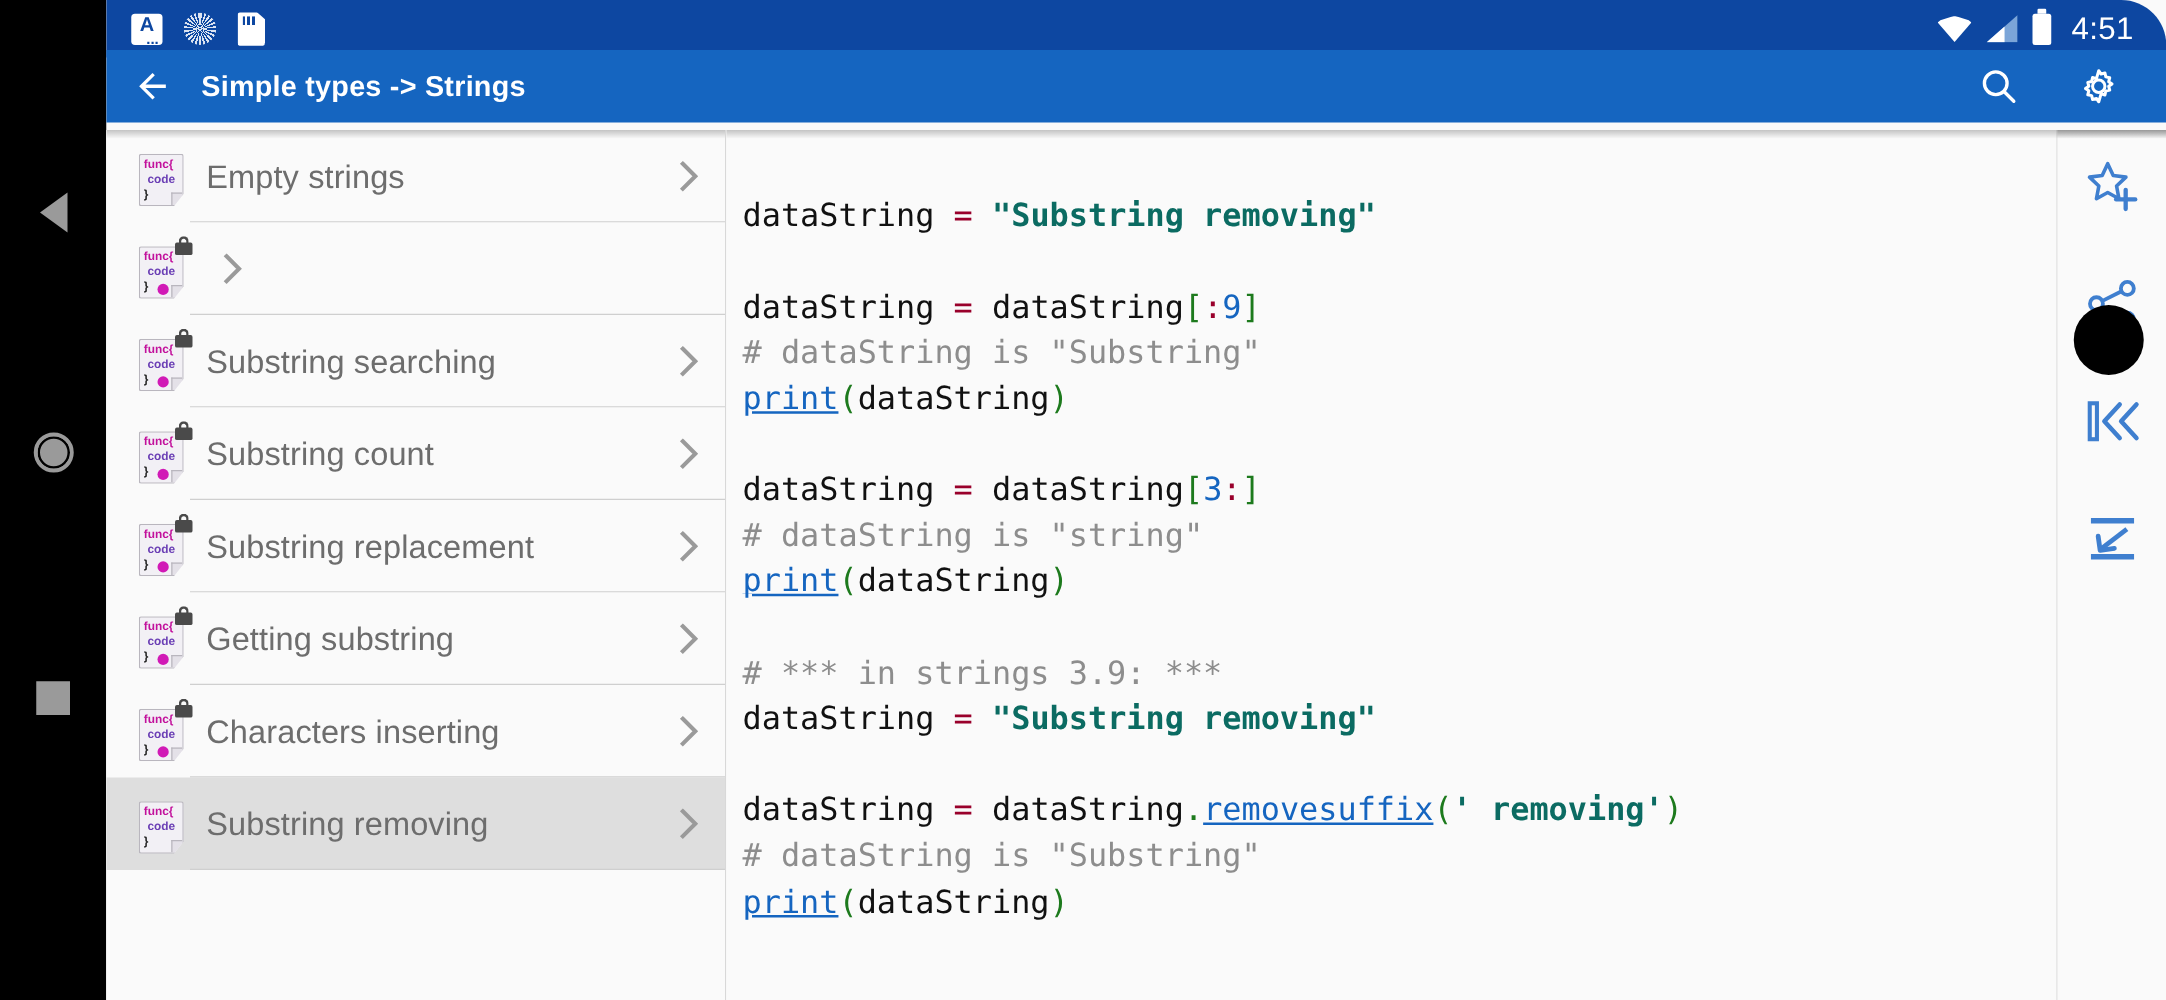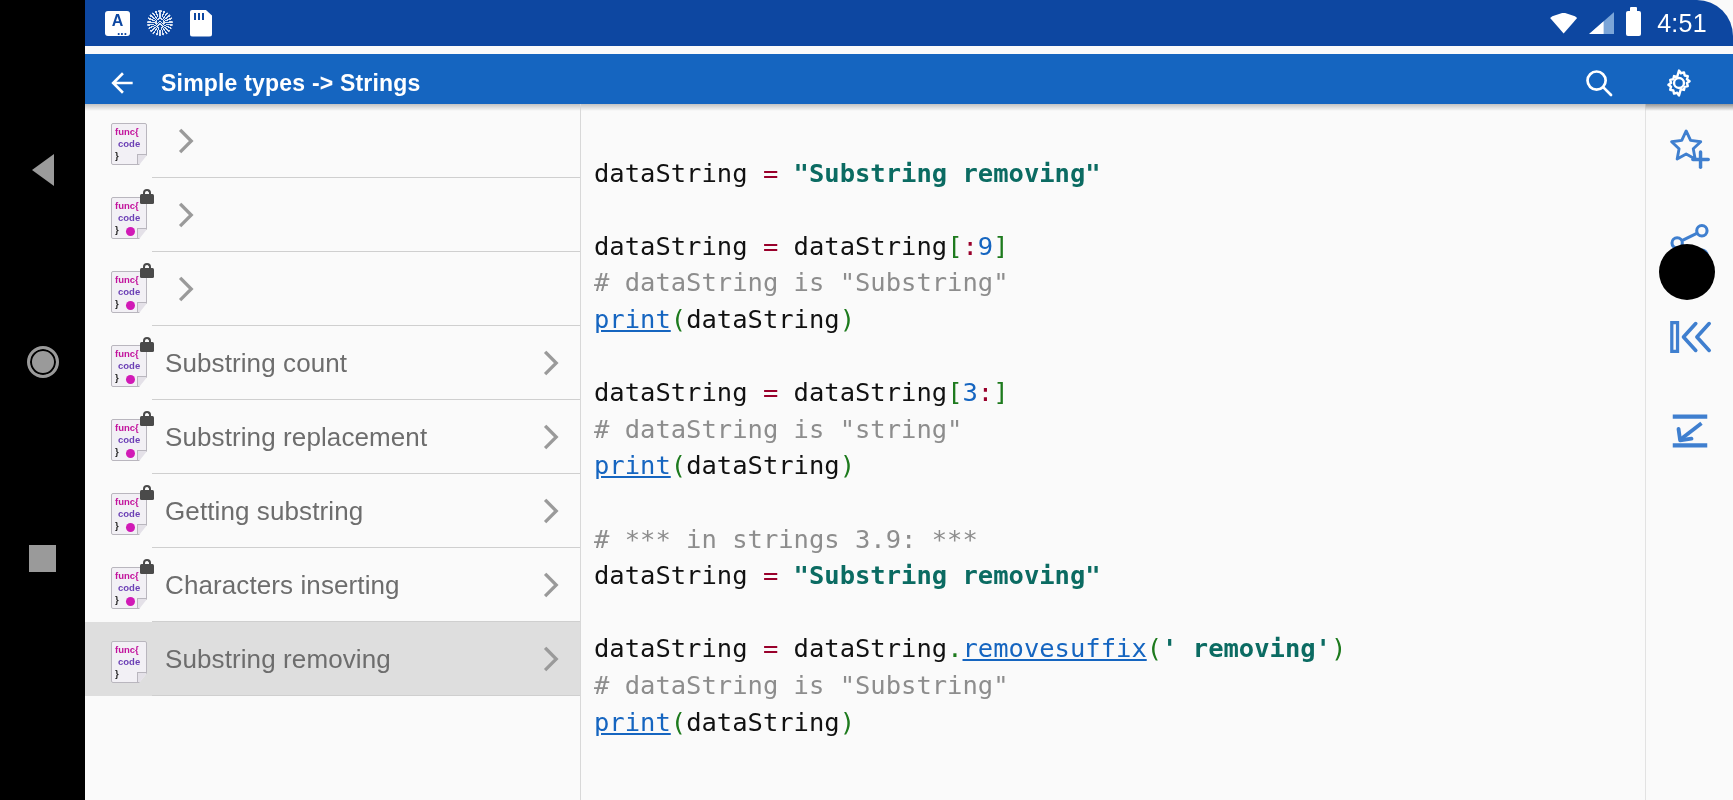--- a/index.html
+++ b/index.html
@@ -113,21 +113,21 @@
     border-radius: 2px; position: relative;
   }
   .ic-batt::before {
     content:""; position:absolute; left:4px; top:-4px;
     width:7px; height:4px; background:#fff; border-radius:1px 1px 0 0;
   }
   #clock { color:#fff; font-size: 25px; font-weight: 500; letter-spacing: .3px; margin-left: 4px; }
 
   
   #appbar {
-    position: absolute; left: 0; top: 54px;
+    position: absolute; left: 0; top: 40px;
     width: 1648px; height: 58px;
     background: #1565c0;
     display: flex; align-items: center;
   }
   #back-arrow {
     width: 74px; height: 58px;
     display: flex; align-items: center; justify-content: center;
     cursor: pointer;
   }
   #back-arrow svg { width: 32px; height: 32px; }
@@ -345,20 +345,21 @@
       <div id="list-pane">
           <div class="list-item">
             <div class="li-icon">
               <div class="doc">
                 <span class="l1">func{</span>
                 <span class="l2">code</span>
                 <span class="l3">}</span>
                 <span class="fold"></span>
               </div>
             </div>
+            <div class="li-label">Empty strings</div>
             <div class="chev">
               <svg viewBox="0 0 24 24">
                 <path d="M9 4l8 8-8 8" fill="none" stroke="#9a9a9a" stroke-width="2.6" stroke-linecap="square" stroke-linejoin="miter"></path>
               </svg>
             </div>
             <div class="divider"></div>
           </div>
           <div class="list-item">
             <div class="li-icon">
               <div class="doc">
@@ -387,20 +388,21 @@
                 <span class="l2">code</span>
                 <span class="l3">}</span>
                 <span class="dot"></span>
                 <span class="fold"></span>
               </div>
               <span class="lock">
                 <span class="shackle"></span>
                 <span class="body"></span>
               </span>
             </div>
+            <div class="li-label">Substring searching</div>
             <div class="chev">
               <svg viewBox="0 0 24 24">
                 <path d="M9 4l8 8-8 8" fill="none" stroke="#9a9a9a" stroke-width="2.6" stroke-linecap="square" stroke-linejoin="miter"></path>
               </svg>
             </div>
             <div class="divider"></div>
           </div>
           <div class="list-item">
             <div class="li-icon">
               <div class="doc">

